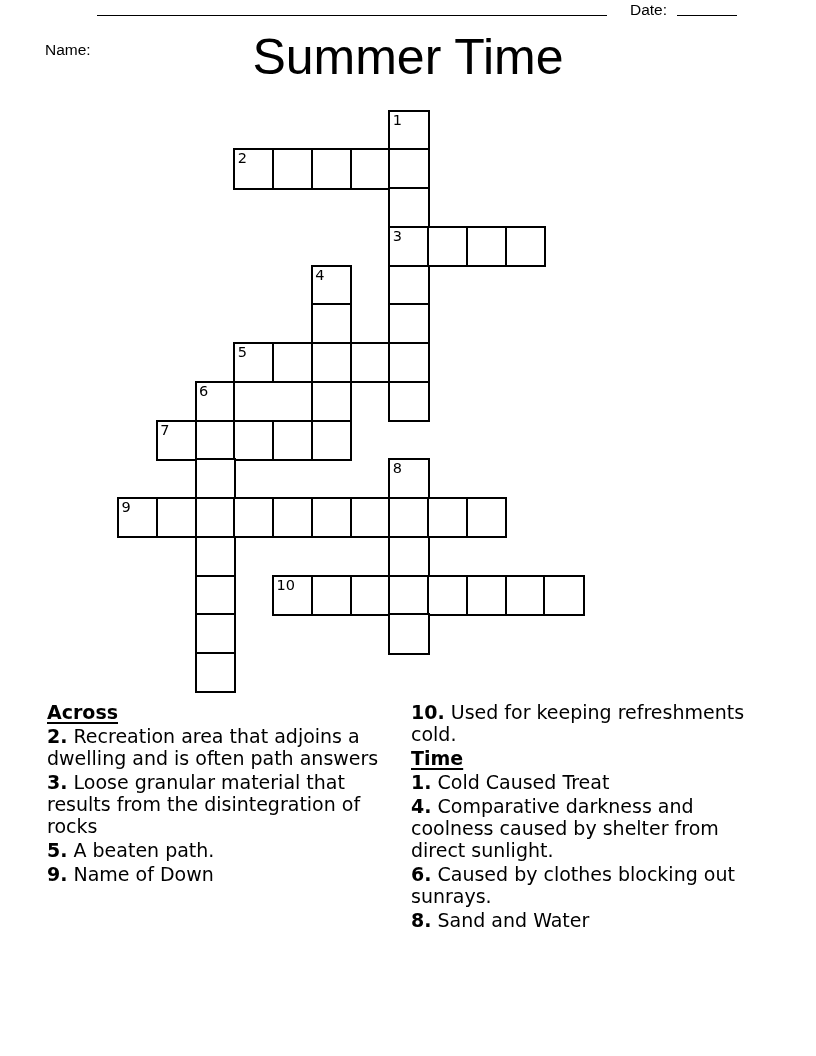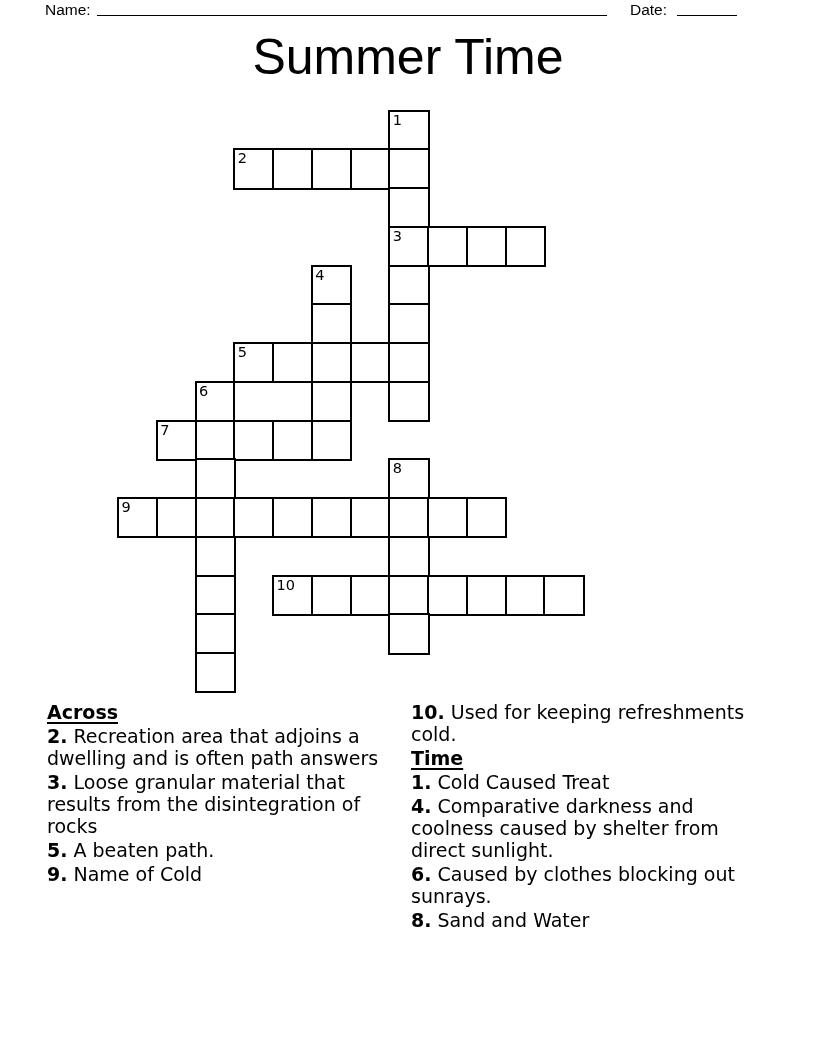--- a/index.html
+++ b/index.html
@@ -52,21 +52,21 @@
   }
   .clue { font-size:19px; line-height:22px; margin-bottom:2px; }
   .cnum { font-weight:bold;margin-top:18px; }
   .ctext { white-space:pre-line; }
 </style>
 </head>
 <body>
 
 <div id="page">
 
-  <span class="hdr-label" style="left:45px;">Name:</span>
+  <span class="hdr-label" style="left:45px;margin-top:40px;">Name:</span>
   <div class="hdr-line" style="left:97px; width:510px;"></div>
   <span class="hdr-label" style="left:630px;">Date:</span>
   <div class="hdr-line" style="left:677px; width:60px;"></div>
 
   <div id="title">Summer Time</div>
 
   <div id="grid">
       <div class="cell" style="left: 388.25px; top: 109.5px; width: 41.25px; height: 41.25px; border-width: 2.5px; border-color: rgb(0, 0, 0);">
         <span class="cellnum">1</span>
       </div>
@@ -145,21 +145,21 @@
     </div>
 
   <div class="clue-col" style="left:47px; top:701px; width:400px;">
     <div class="clue-heading">Across</div>
     <div class="clue"><span class="cnum">2.</span> <span class="ctext">Recreation area that adjoins a
 dwelling and is often path answers</span></div>
     <div class="clue"><span class="cnum">3.</span> <span class="ctext">Loose granular material that
 results from the disintegration of
 rocks</span></div>
     <div class="clue"><span class="cnum">5.</span> <span class="ctext">A beaten path.</span></div>
-    <div class="clue"><span class="cnum">9.</span> <span class="ctext">Name of Cold</span></div>
+    <div class="clue"><span class="cnum">9.</span> <span class="ctext">Name of Down</span></div>
   </div>
 
   <div class="clue-col" style="left:411px; top:701px; width:380px;">
     <div class="clue"><span class="cnum">10.</span> <span class="ctext">Used for keeping refreshments
 cold.</span></div>
     <div class="clue-heading">Time</div>
     <div class="clue"><span class="cnum">1.</span> <span class="ctext">Cold Caused Treat</span></div>
     <div class="clue"><span class="cnum">4.</span> <span class="ctext">Comparative darkness and
 coolness caused by shelter from
 direct sunlight.</span></div>

